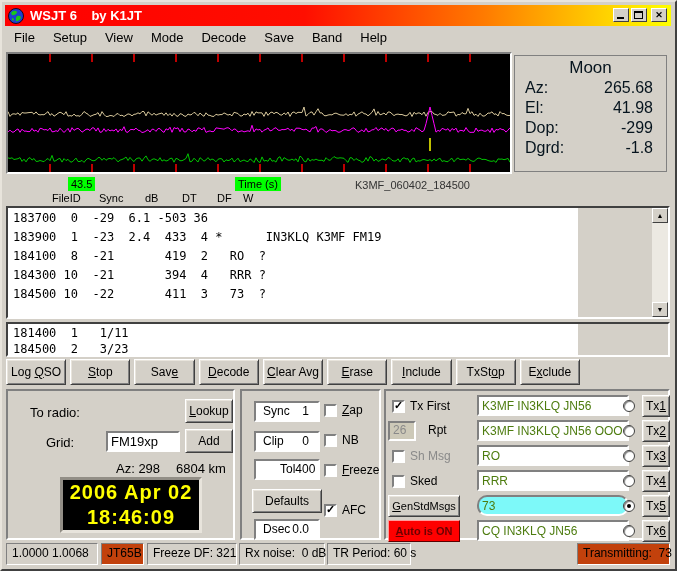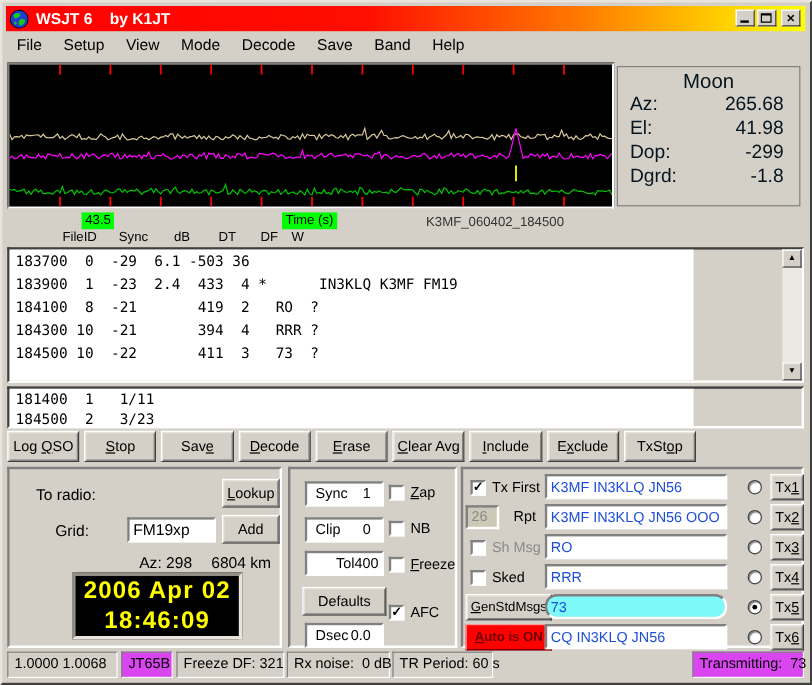--- a/index.html
+++ b/index.html
@@ -69,34 +69,34 @@
     position:relative;flex:0 0 auto;}
   .cb.on::after{content:"✓";position:absolute;left:0px;top:-3px;font-size:11px;font-weight:bold;color:#000;}
   .cbrow span{font-size:12px;color:#000;}
   .cbrow.disabled span{color:#8a8a8a;}
   
   .txrow{position:absolute;left:0;width:282px;height:22px;}
   .radio{position:absolute;left:237px;top:5px;width:12px;height:12px;border-radius:50%;background:#fff;
     border:1px solid #404040;box-shadow:inset 1px 1px 1px #808080;}
   .radio.on::after{content:"";position:absolute;left:3px;top:3px;width:4px;height:4px;border-radius:50%;background:#000;}
   .txbtn{position:absolute;left:256px;top:0;width:28px;height:22px;font-size:12px;}
-  .msg{position:absolute;left:68px;top:0;width:152px;height:21px;background:#fff;
-    border:2px solid;border-color:#808080 #fff #fff #808080;font-size:12px;color:#1d4ed8;padding:0 3px;}
+  .msg{position:absolute;left:91px;top:0;width:152px;height:21px;background:#fff;
+    border:2px solid;border-color:#808080 #fff #fff #808080;font-size:12px;color:#4d7c0f;padding:0 3px;}
   .msg.cyan{background:#7df9f9;border-radius:10px;}
   .smallbtn{position:absolute;left:2px;top:0;width:72px;height:22px;font-size:11px;}
   .redbtn{background:#ff0000;color:#6b0000;font-weight:bold;
     border-color:#ff9a9a #5a0000 #5a0000 #ff9a9a;box-shadow:none;}
   .rptfield{position:absolute;left:2px;top:1px;width:28px;height:20px;background:#cdc9b8;
     border:2px solid;border-color:#808080 #fff #fff #808080;font-size:12px;color:#8a8a8a;padding:0 3px;}
   
   #statusbar{position:absolute;left:4px;top:541px;width:664px;height:23px;}
   .sb-panel{position:absolute;top:0;height:22px;background:#d4d0c8;border:1px solid;
     border-color:#808080 #fff #fff #808080;font-size:12px;line-height:19px;color:#000;
     padding-left:5px;white-space:pre;}
-  .sb-cyan{background:#d946ef;}
+  .sb-cyan{background:#c2410c;}
   u{text-decoration:underline;}
 </style>
 </head>
 <body>
 
 <div id="screen">
 
   <div id="titlebar">
     <svg id="globe" viewBox="0 0 16 16">
       <circle cx="8" cy="8" r="7.5" fill="#1e3fd0" stroke="#000" stroke-width="0.8"></circle>
@@ -211,25 +211,25 @@
     <div class="white"></div>
     <pre>181400  1   1/11
 184500  2   3/23</pre>
   </div>
 
   <div id="btnrow">
     <button class="btn">Log <u>Q</u>SO</button>
     <button class="btn"><u>S</u>top</button>
     <button class="btn">Sav<u>e</u></button>
     <button class="btn"><u>D</u>ecode</button>
+    <button class="btn"><u>C</u>lear Avg</button>
     <button class="btn"><u>E</u>rase</button>
-    <button class="btn"><u>C</u>lear Avg</button>
     <button class="btn"><u>I</u>nclude</button>
+    <button class="btn">TxSt<u>o</u>p</button>
     <button class="btn">E<u>x</u>clude</button>
-    <button class="btn">TxSt<u>o</u>p</button>
   </div>
 
   <div class="grp" id="grp-station">
     <span class="lab" style="left:22px;top:14px;">To radio:</span>
     <button class="btn" style="position:absolute;left:177px;top:8px;width:48px;height:24px;"><u>L</u>ookup</button>
     <span class="lab" style="left:38px;top:44px;">Grid:</span>
     <input class="field" style="left: 98px; top: 40px; width: 74px; height: 21px;" value="FM19xp">
     <button class="btn" style="position:absolute;left:177px;top:38px;width:48px;height:24px;">Add</button>
     <span class="lab" style="left:108px;top:70px;">Az: 298</span>
     <span class="lab" style="left:168px;top:70px;">6804 km</span>

